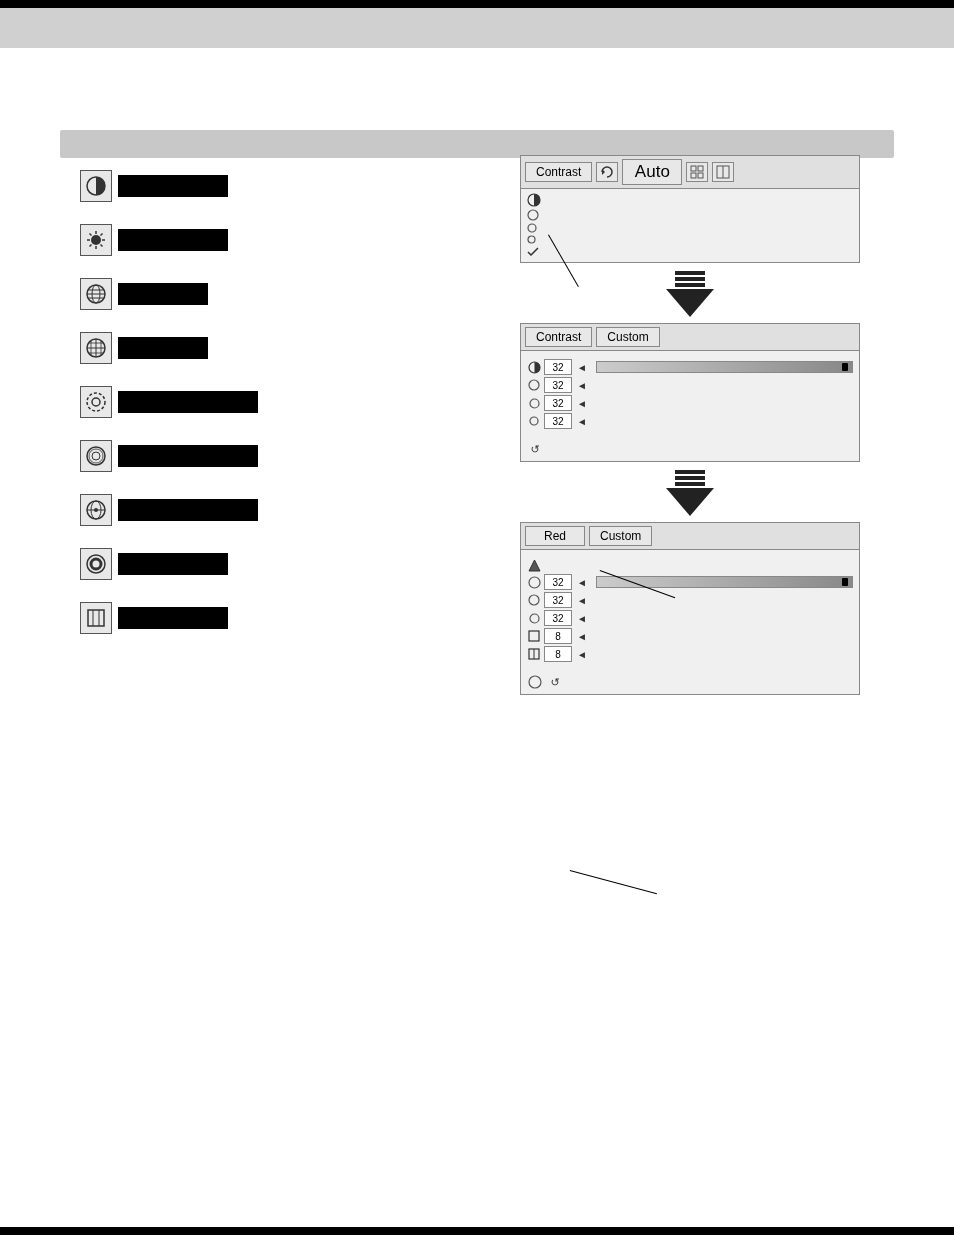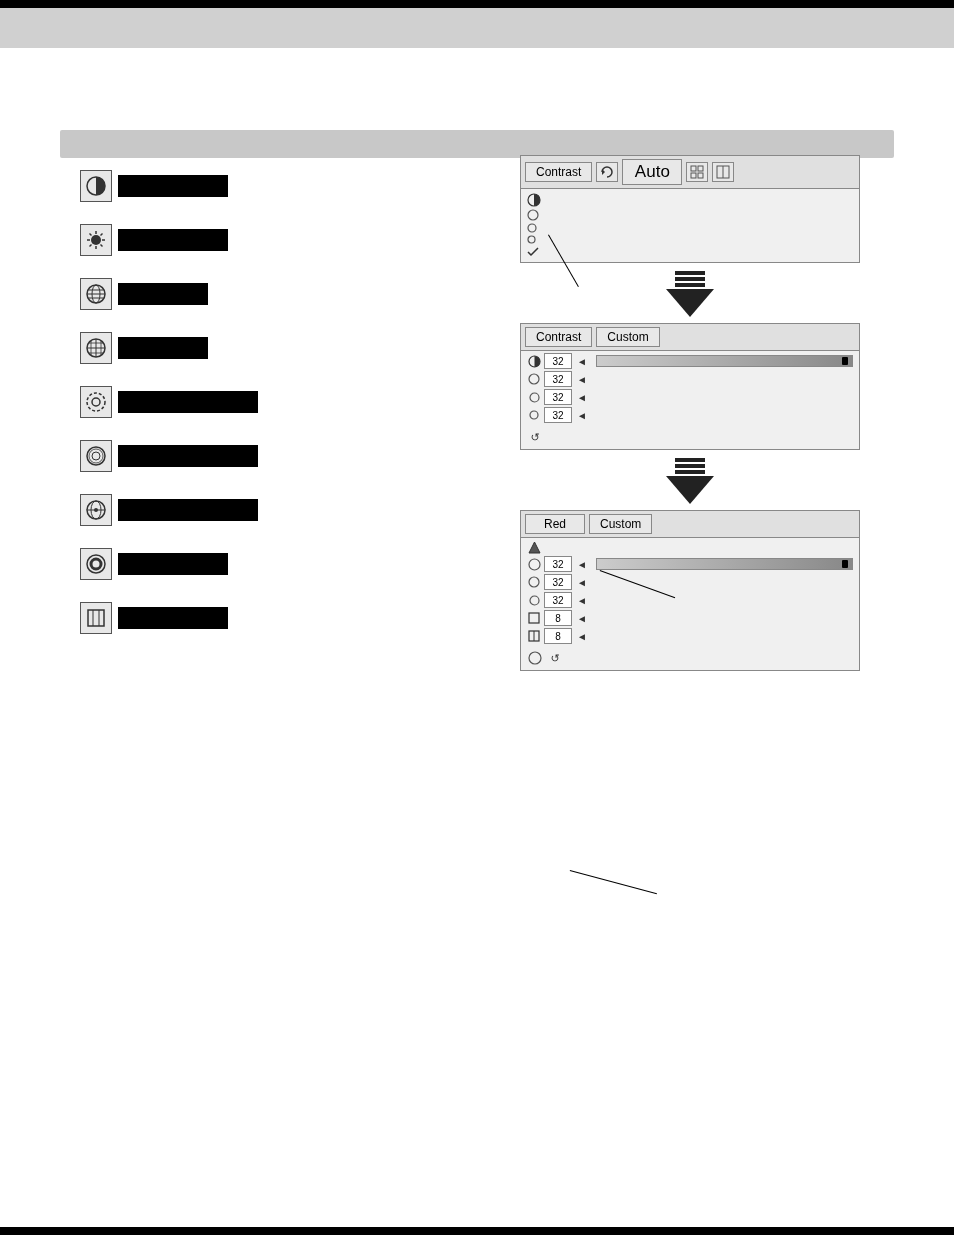--- a/index.html
+++ b/index.html
@@ -128,21 +128,21 @@
       border: 1.5px solid #888;
       background: #e8e8e8;
       display: flex;
       align-items: center;
       justify-content: center;
       font-size: 10px;
     }
 
     
     .panel-body {
-      padding: 2px 6px;
+      padding: 8px 6px;
     }
     .panel-row {
       display: flex;
       align-items: center;
       margin-bottom: 2px;
       gap: 3px;
     }
     .row-icon {
       width: 14px;
       height: 14px;

